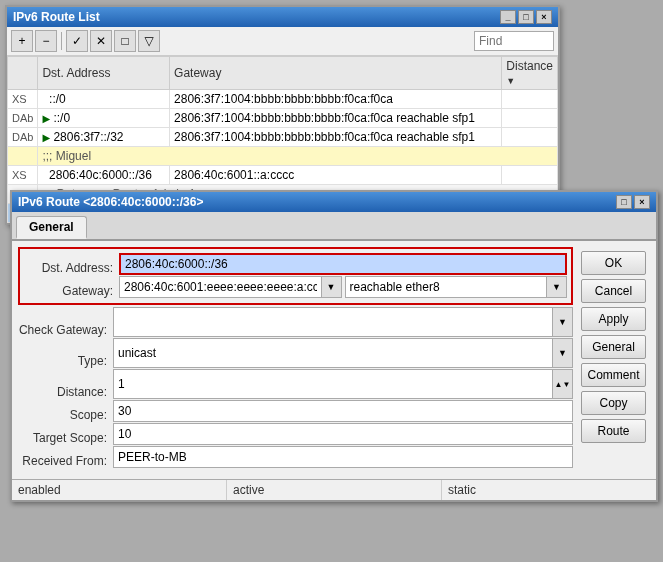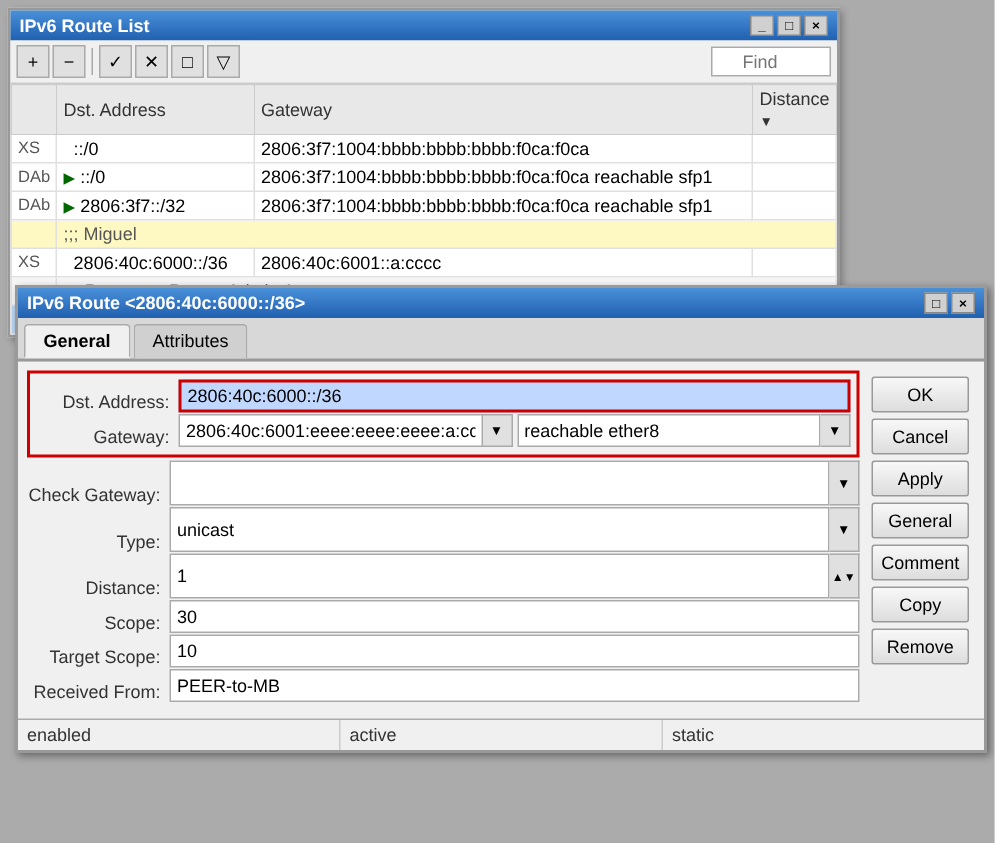--- a/index.html
+++ b/index.html
@@ -63,21 +63,21 @@
     }
     .toolbar-separator {
       width: 1px;
       height: 18px;
       background: #aaa;
       margin: 0 2px;
     }
     .toolbar-search {
       margin-left: auto;
       border: 1px solid #aaa;
-      padding: 2px 20px;
+      padding: 2px 4px;
       width: 80px;
       background: white;
       color: #888;
     }
     
     .route-table {
       width: 100%;
       border-collapse: collapse;
       background: white;
     }
@@ -340,21 +340,20 @@
 <div class="window-bottom">
   <div class="window-titlebar">
     <span>IPv6 Route &lt;2806:40c:6000::/36&gt;</span>
     <div class="titlebar-btns">
       <div class="titlebar-btn">□</div>
       <div class="titlebar-btn">×</div>
     </div>
   </div>
   <div class="tabs-bar">
     <div class="tab active">General</div>
-    <div class="tab">Attributes</div>
   </div>
   <div class="form-area">
     <div class="form-fields">
 
       <div class="red-highlight-box">
         <div class="form-row">
           <span class="form-label">Dst. Address:</span>
           <input class="form-input highlighted" type="text" value="2806:40c:6000::/36" style="">
         </div>
         <div class="form-row">
@@ -412,21 +411,21 @@
       </div>
     </div>
 
     <div class="side-buttons">
       <button class="side-btn">OK</button>
       <button class="side-btn">Cancel</button>
       <button class="side-btn">Apply</button>
       <button class="side-btn">General</button>
       <button class="side-btn">Comment</button>
       <button class="side-btn">Copy</button>
-      <button class="side-btn">Remove</button>
+      <button class="side-btn">Route</button>
     </div>
   </div>
 
   <div class="status-bar">
     <div class="status-cell">enabled</div>
     <div class="status-cell">active</div>
     <div class="status-cell">static</div>
   </div>
 </div>
 

